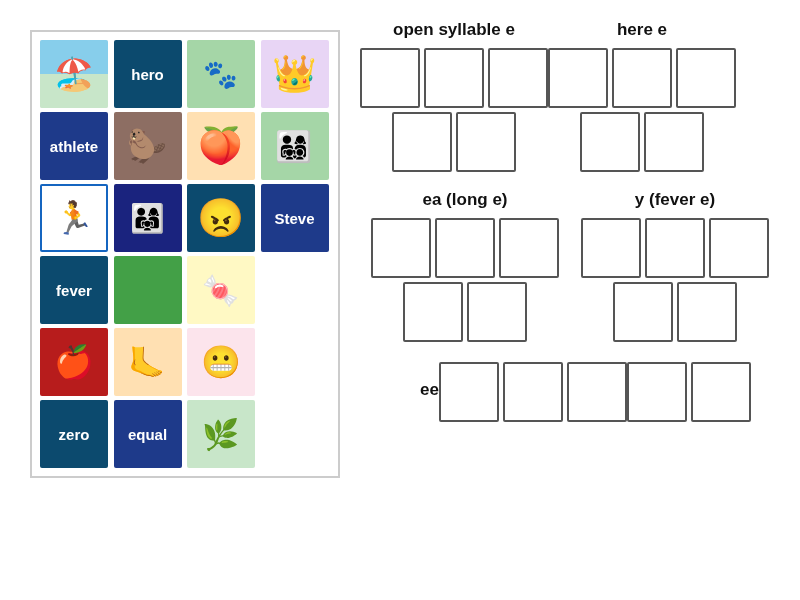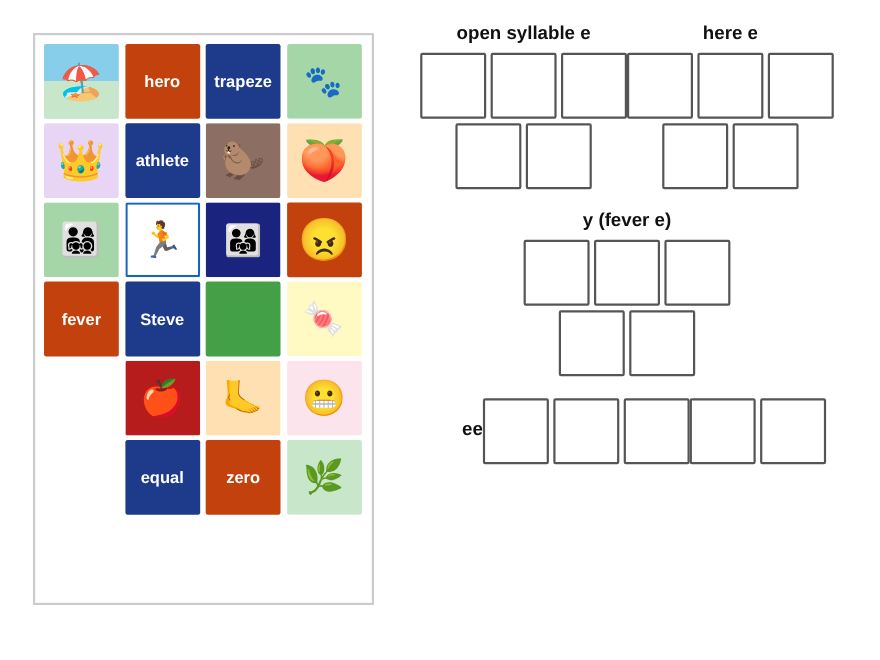--- a/index.html
+++ b/index.html
@@ -33,21 +33,21 @@
       align-items: center;
       justify-content: center;
       font-size: 15px;
       font-weight: bold;
       color: #fff;
       border-radius: 2px;
       overflow: hidden;
       position: relative;
     }
 
-    .card.red { background: #c2410c; }
+    .card.red { background: #0c4a6e; }
     .card.blue { background: #1e3a8a; }
     .card.light-green { background: #43a047; }
     .card.image { background: #ddd; padding: 0; }
 
     
     .img-beach {
       width: 100%; height: 100%;
       background: linear-gradient(180deg, #87ceeb 50%, #c8e6c9 50%);
       position: relative;
       overflow: hidden;
@@ -194,23 +194,20 @@
 <div class="left-panel">
 
   <div class="card image">
     <div class="img-beach">
         <span style="font-size:32px;position:absolute;top:50%;left:50%;transform:translate(-50%,-50%)">🏖️</span>
       </div>
   </div>
   <div class="card red">
     <span>hero</span>
   </div>
-  <div class="card blue">
-    <span>trapeze</span>
-  </div>
   <div class="card image">
     <div class="img-animal">🐾</div>
   </div>
 
   <div class="card image">
     <div class="img-queen">👑</div>
   </div>
   <div class="card blue">
     <span>athlete</span>
   </div>
@@ -227,60 +224,60 @@
   <div class="card image">
     <div class="img-runner">🏃</div>
   </div>
 
   <div class="card image">
     <div class="img-family">👨‍👩‍👧</div>
   </div>
   <div class="card red">
     <span style="font-size:38px">😠</span>
   </div>
+  <div class="card blue">
+    <span>Steve</span>
+  </div>
   <div class="card red">
     <span>fever</span>
   </div>
-  <div class="card blue">
-    <span>Steve</span>
-  </div>
 
   <div class="card light-green">
   </div>
   <div class="card image">
     <div class="img-candy">🍬</div>
   </div>
   <div class="card" style="background:#fff"></div>
 
   <div class="card image">
     <div class="img-pomegranate">🍎</div>
   </div>
   <div class="card image">
     <div class="img-feet">🦶</div>
   </div>
   <div class="card image">
     <div class="img-mouth">😬</div>
   </div>
   <div class="card" style="background:#fff"></div>
 
+  <div class="card red">
+    <span>zero</span>
+  </div>
   <div class="card blue">
     <span>equal</span>
   </div>
-  <div class="card red">
-    <span>zero</span>
-  </div>
   <div class="card image">
     <div class="img-greenbeans">🌿</div>
   </div>
   <div class="card" style="background:#fff"></div>
 </div>
 
 <div class="right-panel">
 
-  <div style="display:flex; justify-content:center; margin-bottom:4px;">
+  <div style="display:flex; justify-content:flex-start; margin-bottom:4px;">
     <div class="cat-block">
       <div class="category-title">open syllable e</div>
       <div class="boxes-row">
         <div class="drop-box"></div>
         <div class="drop-box"></div>
         <div class="drop-box"></div>
       </div>
       <div class="boxes-row">
         <div class="drop-box"></div>
         <div class="drop-box"></div>
@@ -295,20 +292,32 @@
         <div class="drop-box"></div>
       </div>
       <div class="boxes-row">
         <div class="drop-box"></div>
         <div class="drop-box"></div>
       </div>
     </div>
   </div>
 
   <div style="display:flex; justify-content:space-around; margin-top:14px;">
+    <div class="cat-block">
+      <div class="category-title">ea (long e)</div>
+      <div class="boxes-row">
+        <div class="drop-box"></div>
+        <div class="drop-box"></div>
+        <div class="drop-box"></div>
+      </div>
+      <div class="boxes-row">
+        <div class="drop-box"></div>
+        <div class="drop-box"></div>
+      </div>
+    </div>
 
     <div class="cat-block">
       <div class="category-title">y (fever e)</div>
       <div class="boxes-row">
         <div class="drop-box"></div>
         <div class="drop-box"></div>
         <div class="drop-box"></div>
       </div>
       <div class="boxes-row">
         <div class="drop-box"></div>

